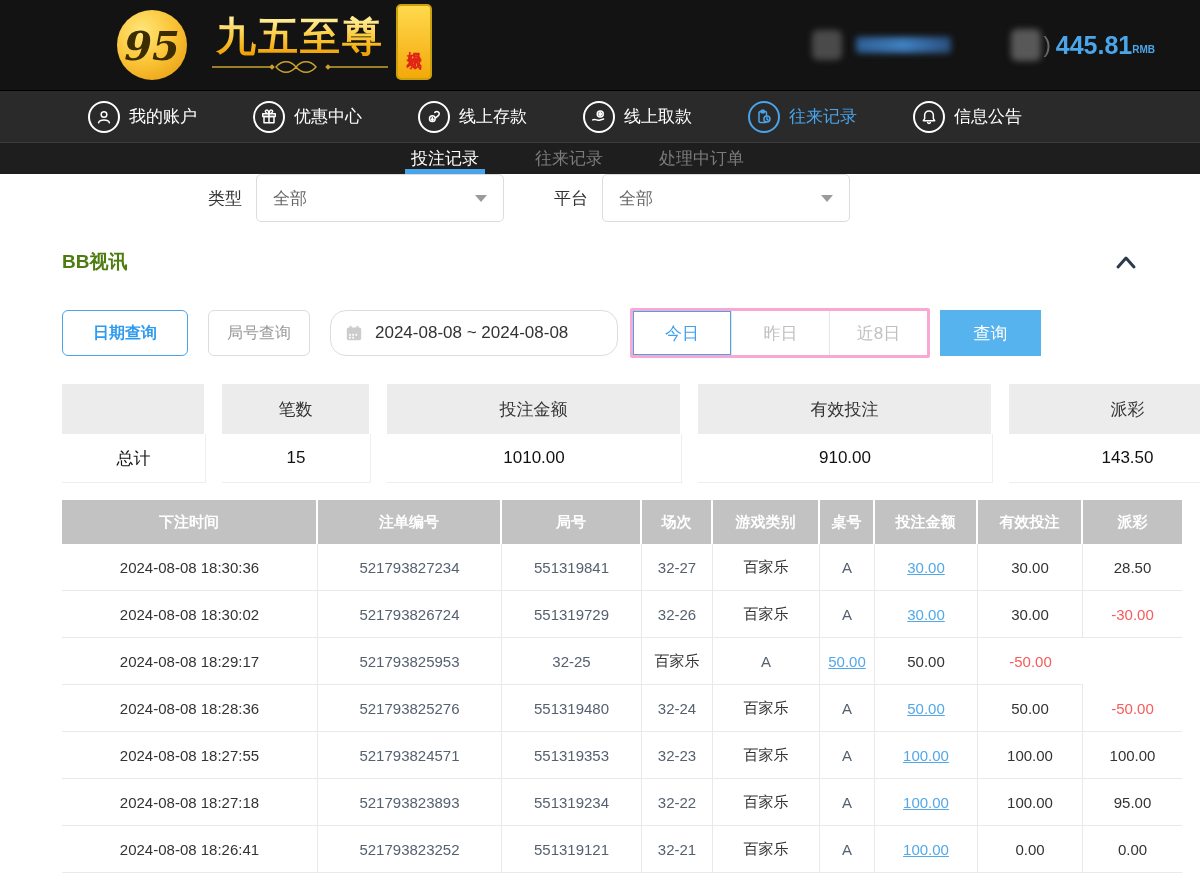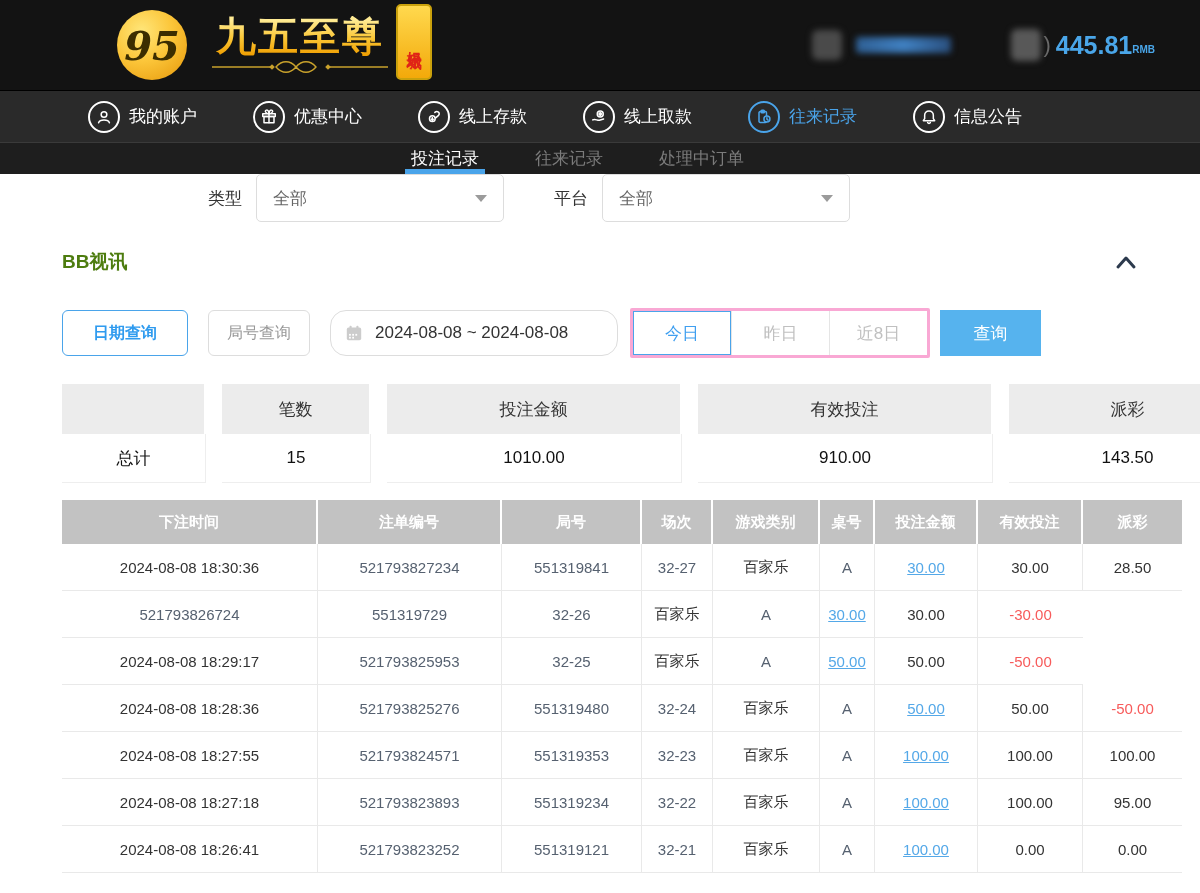--- a/index.html
+++ b/index.html
@@ -302,20 +302,21 @@
           <div class="tcell slate">32-27</div>
           <div class="tcell">百家乐</div>
           <div class="tcell slate">A</div>
           <div class="tcell">
             <span class="cell-link">30.00</span>
           </div>
           <div class="tcell">30.00</div>
           <div class="tcell">28.50</div>
         </div>
         <div class="trow">
+          <div class="tcell">2024-08-08 18:30:02</div>
           <div class="tcell slate">521793826724</div>
           <div class="tcell slate">551319729</div>
           <div class="tcell slate">32-26</div>
           <div class="tcell">百家乐</div>
           <div class="tcell slate">A</div>
           <div class="tcell">
             <span class="cell-link">30.00</span>
           </div>
           <div class="tcell">30.00</div>
           <div class="tcell neg">-30.00</div>

